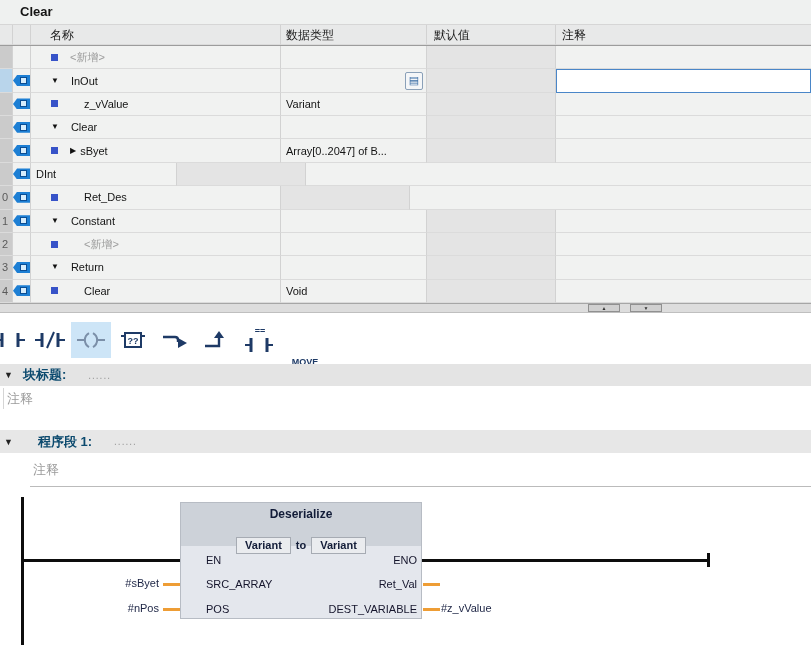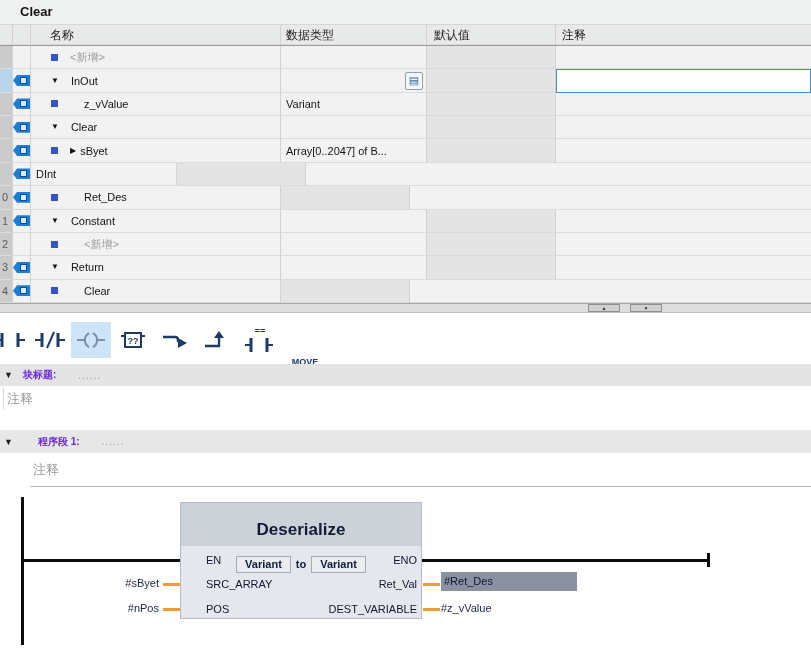--- a/index.html
+++ b/index.html
@@ -45,31 +45,31 @@
         box-sizing:border-box;font-size:5px;line-height:6px;text-align:center;color:#333;}
   
   .lbtn{position:absolute;top:322px;width:38px;height:36px;background:#fff;
         display:flex;align-items:center;justify-content:center;flex-direction:column;}
   .lbtn svg{display:block;}
   .sel-blue{background:#cde5f7;}
   .movetxt{font-size:9px;font-weight:bold;color:#1e3a66;margin-top:44px;}
   
   .bar{position:absolute;left:0;width:811px;background:#e5e5e5;display:flex;align-items:center;}
   .bar .tri{font-size:9px;color:#222;margin-left:4px;}
-  .bar .blab{font-weight:bold;font-size:10px;color:#6d28d9;margin-left:10px;}
+  .bar .blab{font-weight:bold;font-size:13px;color:#0c4a6e;margin-left:10px;}
   .dots{font-size:10px;color:#9a9a9a;letter-spacing:1px;margin-left:22px;}
   .cmt{position:absolute;font-size:13px;color:#9b9b9b;}
   .vline{position:absolute;width:1px;background:#d5d5d5;}
   .hsep{position:absolute;height:1px;background:#bbbbbb;}
   
   .rail{position:absolute;background:#0d0d0d;}
   .blk{position:absolute;left:180px;top:502px;width:242px;height:117px;background:#e4e7ed;
        border:1px solid #b7bcc4;box-sizing:border-box;}
   .blkhead{position:absolute;left:0;top:0;width:100%;height:43px;background:#cdd2d9;}
-  .blktitle{text-align:center;font-weight:bold;font-size:17px;color:#121c38;margin-top:17px;}
+  .blktitle{text-align:center;font-weight:bold;font-size:12px;color:#121c38;margin-top:4px;}
   .blksub{display:flex;justify-content:center;align-items:center;margin-top:2px;font-size:11px;font-weight:bold;color:#121c38;}
   .vbox{border:1px solid #a6abb3;background:#eaecef;padding:0 8px;line-height:15px;}
   .toword{margin:16px 5px;}
   .pin{position:absolute;font-size:11px;color:#15152c;line-height:14px;}
   .pinL{left:4px;padding-left:21px;}
   .pinR{right:4px;text-align:right;}
   .stub{position:absolute;width:17px;height:3px;background:#ee9d35;}
   .opnd{position:absolute;font-size:11px;color:#1c2444;line-height:14px;}
   .opR{}
   .opL{width:100px;text-align:right;}
@@ -254,20 +254,23 @@
         <div class="c num">4</div>
         <div class="c icn">
           <span class="tag">
             <i></i>
           </span>
         </div>
         <div class="c name">
           <span class="mk-sq"></span>
           <span class="nm member">Clear</span>
         </div>
+        <div class="c type">
+          <span>Void</span>
+        </div>
         <div class="c def"></div>
         <div class="c com"></div>
       </div>
     </div>
 
   <div class="strip"></div>
   <div class="sbtn" style="left:588px;">▲</div>
   <div class="sbtn" style="left:630px;">▼</div>
 
   <div class="lbtn" style="left:-9px;">
@@ -358,16 +361,15 @@
     <div class="pin pinR" style="top:99px;">DEST_VARIABLE</div>
   </div>
 
   <div class="stub" style="left:163px;top:583px;"></div>
   <div class="stub" style="left:163px;top:608px;"></div>
   <div class="stub" style="left:423px;top:583px;"></div>
   <div class="stub" style="left:423px;top:608px;"></div>
 
   <div class="opnd opL" style="left:59px;top:576px;">#sByet</div>
   <div class="opnd opL" style="left:59px;top:601px;">#nPos</div>
-  <div class="selbox">#Ret_Des</div>
   <div class="opnd opR" style="left:441px;top:601px;">#z_vValue</div>
 
 </div>
 
 </body></html>

